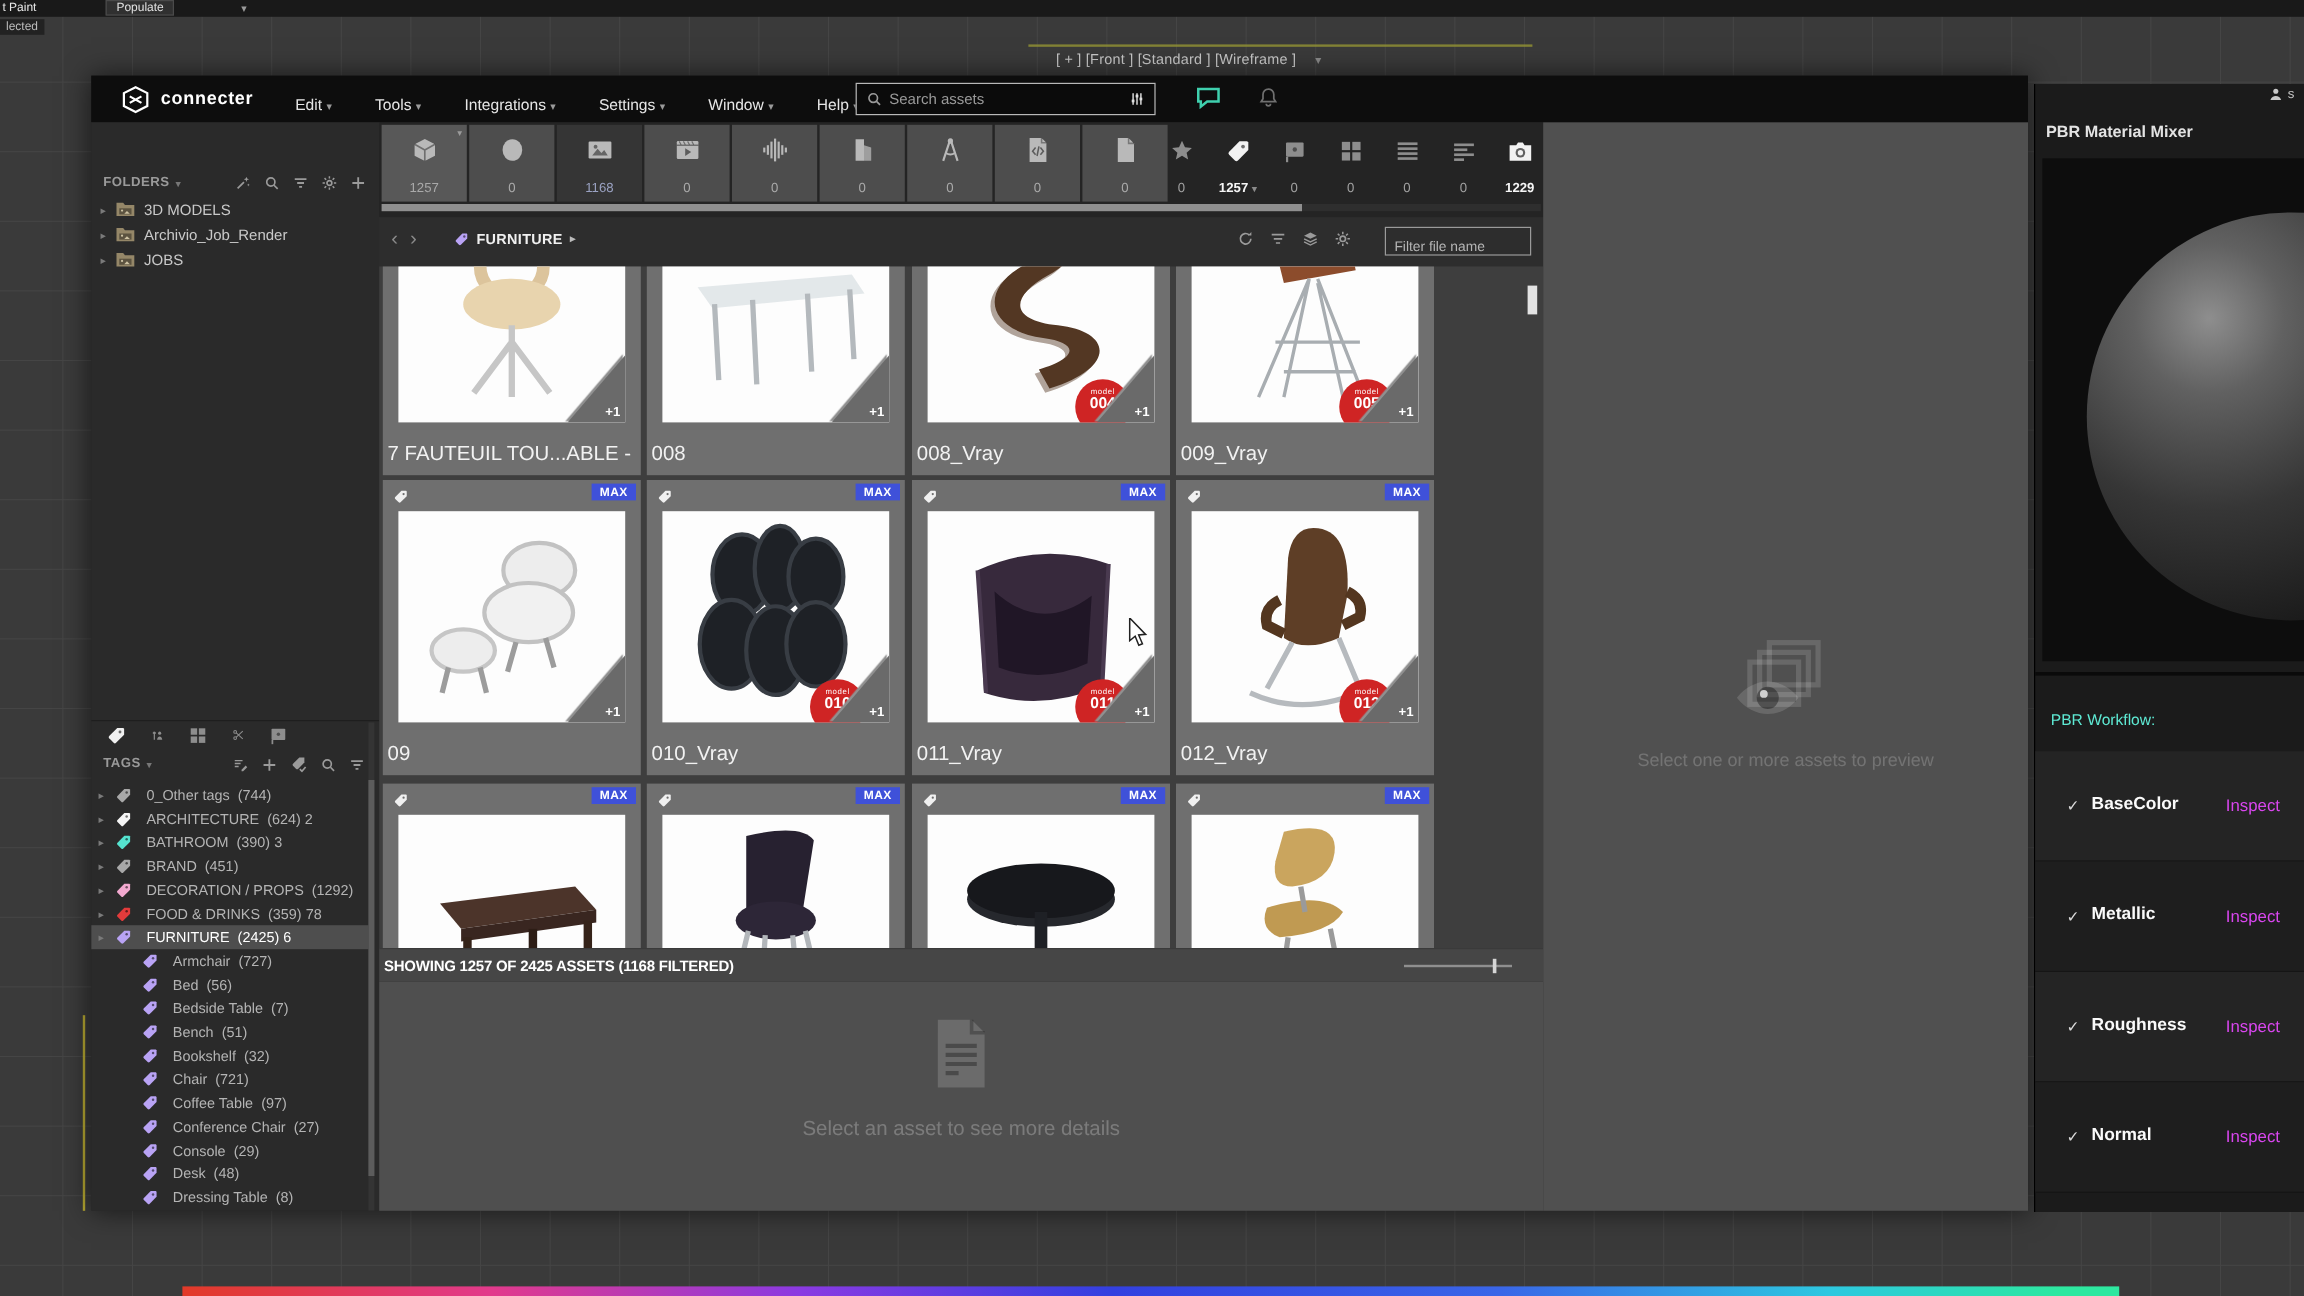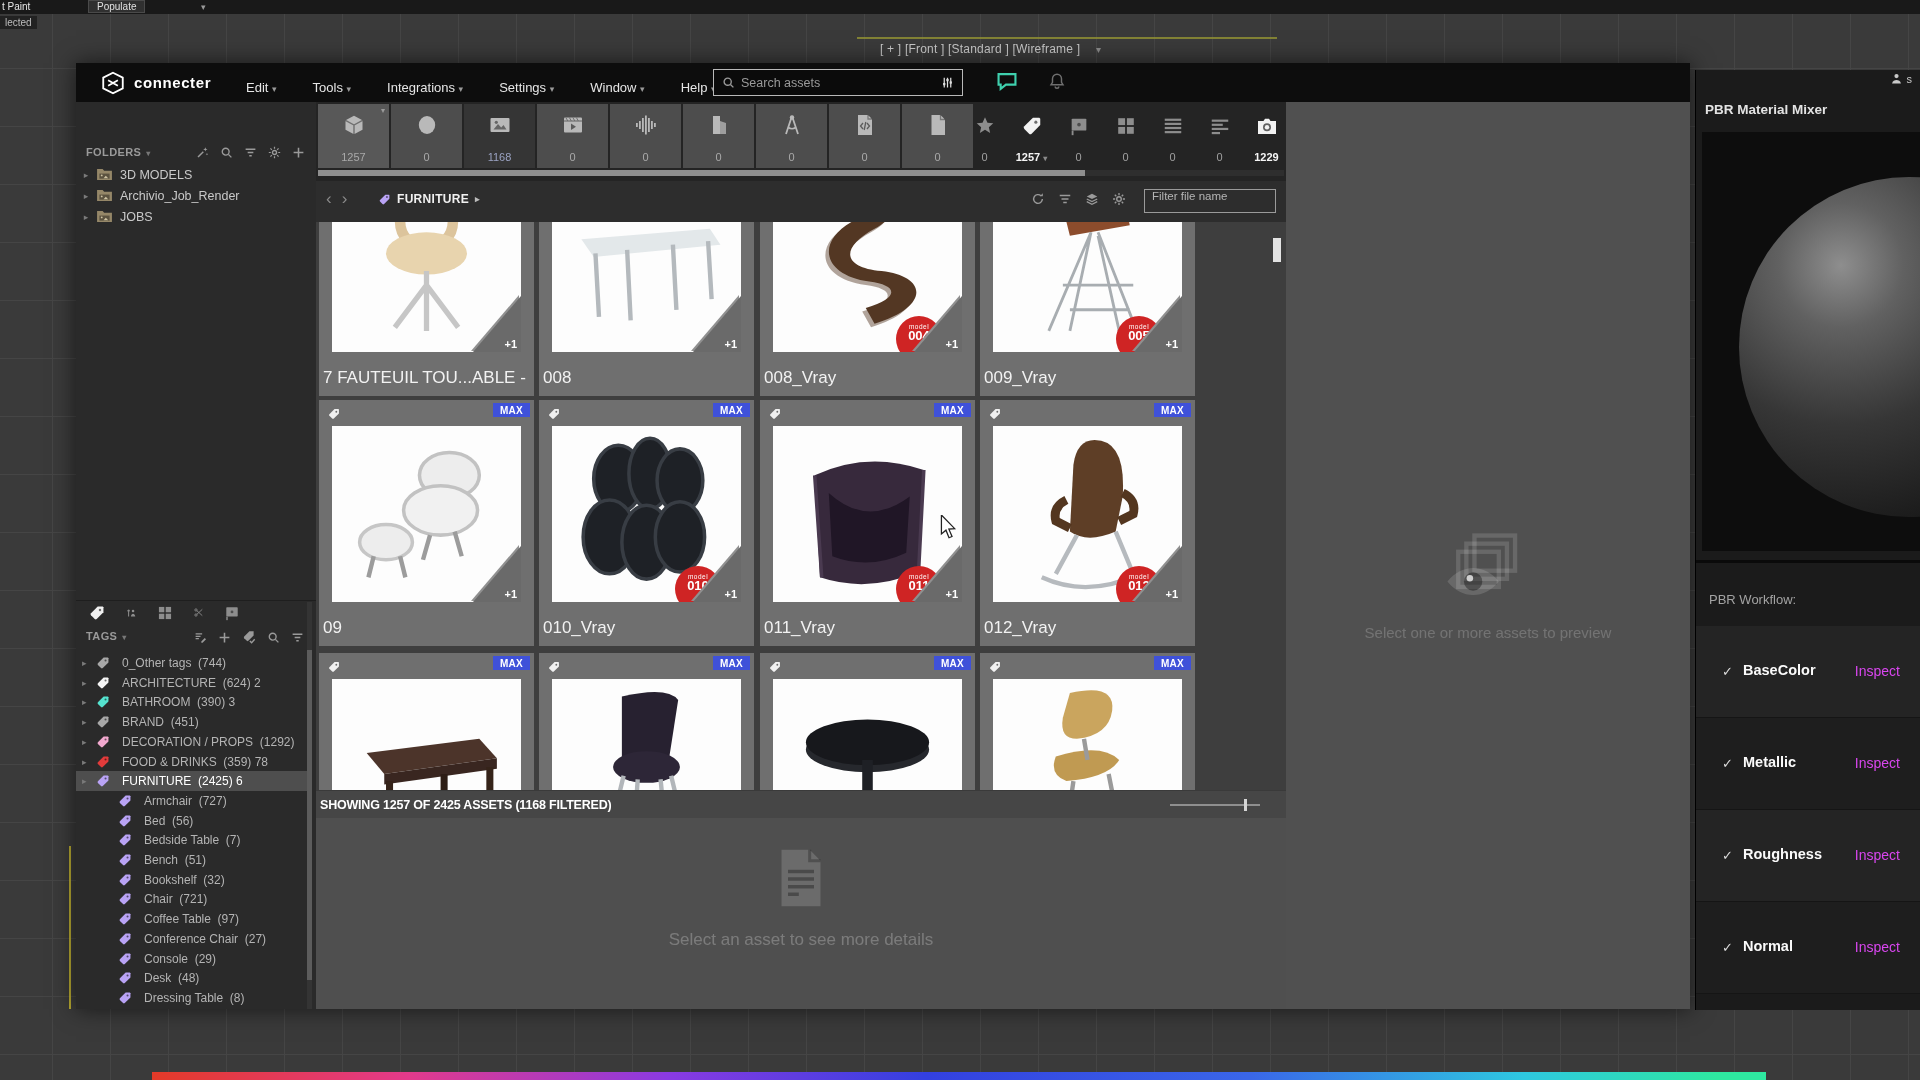--- a/index.html
+++ b/index.html
@@ -73,21 +73,21 @@
 .mseg .car{font-size:8px;color:#8a8a8a}
 #hscroll{position:absolute;left:2px;top:68px;width:966px;height:6px;background:#2e2e2e}
 #hscroll-thumb{position:absolute;left:0;top:0;width:767px;height:6px;background:#8f8f8f}
 
 
 #crumbbar{position:absolute;left:240px;top:118px;width:970px;height:41px;background:#2d2d2d}
 #crumb-nav{position:absolute;left:10px;top:8px;color:#8a8a8a;font-size:17px;display:flex;gap:10px}
 #crumb{position:absolute;left:62px;top:11px;display:flex;align-items:center;gap:6px;color:#f0f0f0;font-size:12px;font-weight:bold;letter-spacing:.3px}
 #crumb .car{font-size:9px;color:#bbb}
 #crumb-tools{position:absolute;right:160px;top:11px;display:flex;gap:13px;color:#9a9a9a}
-#filterbox{position:absolute;right:10px;top:8px;width:132px;height:24px;border:1px solid #9a9a9a;background:#2d2d2d;display:flex;align-items:flex-start;padding:0 7px}
+#filterbox{position:absolute;right:10px;top:8px;width:122px;height:24px;border:1px solid #9a9a9a;background:#2d2d2d;display:flex;align-items:flex-end;padding:0 7px}
 #filterbox input{width:100%;background:transparent;border:none;outline:none;color:#ccc;font-size:11.5px;font-family:"Liberation Sans",sans-serif}
 #filterbox input::placeholder{color:#b5b5b5}
 
 
 #grid{position:absolute;left:240px;top:159px;width:970px;height:568px;background:#3e3e3e;overflow:hidden}
 .card{position:absolute;width:215px;height:246px;background:#6f6f6f}
 .cardtop{position:absolute;left:0;top:0;width:100%;height:22px}
 .cardtop .tagic{position:absolute;left:4px;top:3px;color:#f0f0f0}
 .maxb{position:absolute;right:4px;top:3px;background:#3f51d9;color:#fff;font-size:10px;font-weight:bold;padding:1.5px 7px;letter-spacing:.3px}
 .thumb{position:absolute;left:13px;top:26px;width:189px;height:176px;background:#fdfdfd;overflow:hidden}
@@ -117,21 +117,21 @@
 
 #rainbow{position:absolute;left:76px;top:1009px;width:1614px;height:8px;background:linear-gradient(90deg,#e23a28 0%,#e23a8c 16%,#8a3ae2 32%,#3340e0 48%,#3a66e8 68%,#2ec8e0 85%,#2ee8a0 97%)}
 
 
 #pbr{position:absolute;left:1695px;top:70px;width:225px;height:940px;background:#1b1b1b;border-left:1px solid #000}
 #pbr-title{position:absolute;left:9px;top:32px;color:#e3e3e3;font-size:13.5px;font-weight:bold}
 #pbr-user{position:absolute;right:8px;top:2px;display:flex;align-items:center;gap:4px;color:#c9c9c9;font-size:11px}
 #sphere-box{position:absolute;left:6px;top:62px;width:219px;height:419px;background:#0d0d0d;overflow:hidden}
 #sphere{position:absolute;left:37px;top:45px;width:340px;height:340px;border-radius:50%;background:radial-gradient(circle at 30% 26%,#8e8e8e 0%,#616161 18%,#363636 46%,#1b1b1b 76%,#111 100%)}
 #pbr-divider{position:absolute;left:0;top:490px;width:225px;height:3px;background:#0a0a0a}
-#pbr-workflow{position:absolute;left:13px;top:522px;color:#a3a3a3;font-size:13px}
+#pbr-workflow{position:absolute;left:13px;top:522px;color:#5eead4;font-size:13px}
 #pbr-rows{position:absolute;left:0;top:556px;width:225px}
 .pbr-row{position:relative;width:225px;height:92px;border-bottom:1px solid #151515}
 .pbr-row:nth-child(odd){background:#242424}
 .pbr-row:nth-child(even){background:#1e1e1e}
 .pbr-row .chk{position:absolute;left:26px;top:38px;color:#dcdcdc;font-size:13px}
 .pbr-row .nm{position:absolute;left:47px;top:36px;color:#fafafa;font-size:14.5px;font-weight:bold}
 .pbr-row .insp{position:absolute;right:21px;top:37px;color:#d946ef;font-size:14px}
 
 
 #cursor{position:absolute;left:940px;top:515px;z-index:50}

